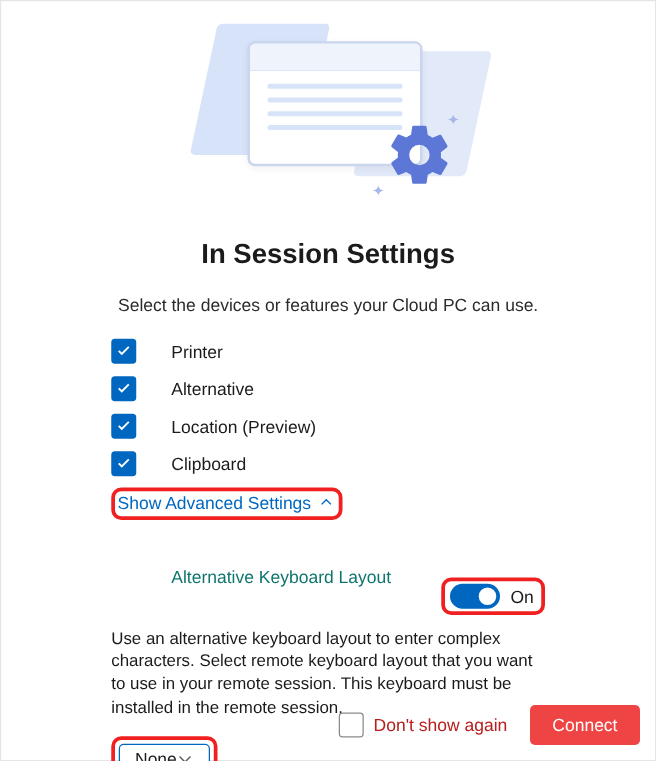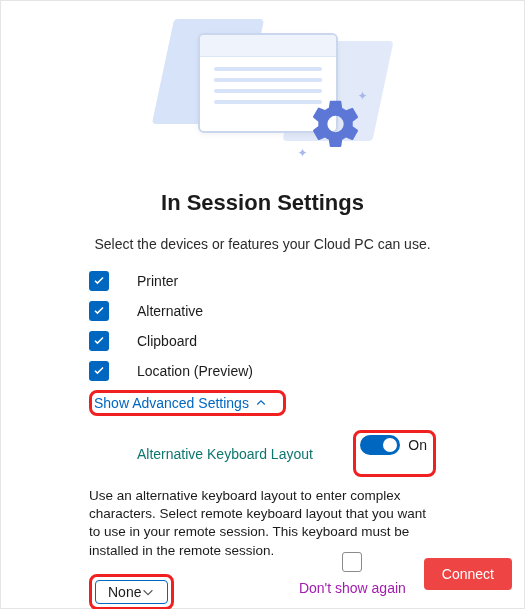--- a/index.html
+++ b/index.html
@@ -107,21 +107,21 @@
     }
     .checkbox svg { width: 14px; height: 14px; }
     .highlight-red{
       border: 3px solid #f12020;
       border-radius: 8px;
       display:inline-block;
     }
     .adv-link-wrap{
       margin-top:4px;
       width:fit-content;
-      padding:1px 16px 1px 2px;
+      padding:1px 4px 1px 2px;
     }
     .adv-link {
       color: #0067c0;
       font-size: 14px;
       display: inline-flex;
       align-items: center;
       gap: 6px;
       cursor: pointer;
     }
     .section-heading {
@@ -133,21 +133,22 @@
     .row-sb{
       display:flex;
       justify-content:space-between;
       align-items:center;
       margin-top:14px;
     }
     .toggle-wrap{
       display:flex;
       align-items:center;
       gap:8px;
-      padding:2px 6px 19px 4px;
+      padding:2px 6px 2px 4px;
+      margin-top:32px;
     }
     .toggle{
       width:40px; height:20px;
       background:#0067c0;
       border-radius:10px;
       position:relative;
     }
     .knob{
       position:absolute;
       right:3px; top:3px;
@@ -189,22 +190,21 @@
       right:12px;
       display:flex;
       align-items:center;
       gap:18px;
     }
     .dont-show{
       display:flex;
       align-items:center;
       gap:8px;
       font-size:14px;
-      color:#a21caf;
-      flex-direction:column;
+      color:#b91c1c;
     }
     .empty-check{
       width:20px; height:20px;
       border:1px solid #8a8a8a;
       border-radius:3px;
       background:#fff;
     }
     .connect-btn{
       background:#ef4444;
       color:#fff;
@@ -262,29 +262,29 @@
           </svg>
       </div>
       <span>Alternative</span>
     </div>
     <div class="check-row">
       <div class="checkbox">
         <svg viewBox="0 0 16 16">
             <path fill="#fff" d="M6.2 11.6 2.8 8.2l1.2-1.2 2.2 2.2 5.8-5.8 1.2 1.2z"></path>
           </svg>
       </div>
-      <span>Clipboard</span>
+      <span>Location (Preview)</span>
     </div>
     <div class="check-row">
       <div class="checkbox">
         <svg viewBox="0 0 16 16">
             <path fill="#fff" d="M6.2 11.6 2.8 8.2l1.2-1.2 2.2 2.2 5.8-5.8 1.2 1.2z"></path>
           </svg>
       </div>
-      <span>Location (Preview)</span>
+      <span>Clipboard</span>
     </div>
 
     <div class="highlight-red adv-link-wrap">
       <span class="adv-link">
         <span>Show Advanced Settings</span>
         <svg width="12" height="12" viewBox="0 0 16 16">
             <path fill="none" stroke="#0067c0" stroke-width="1.5" d="M3 10l5-5 5 5"></path>
           </svg>
       </span>
     </div>

